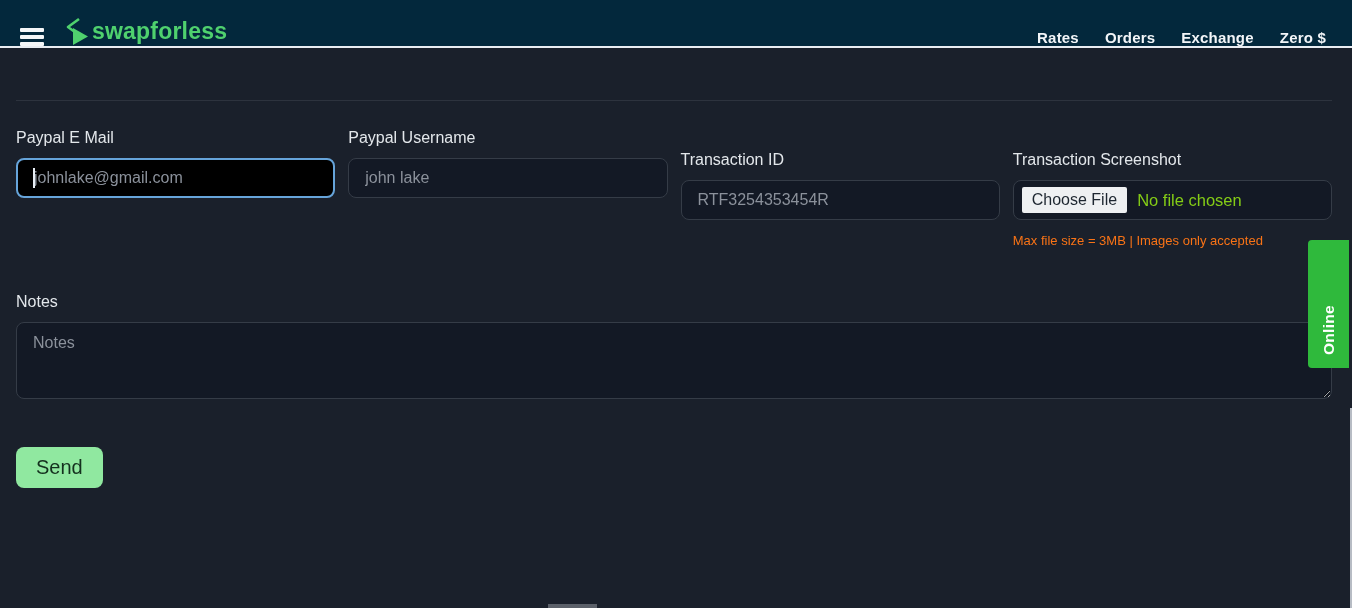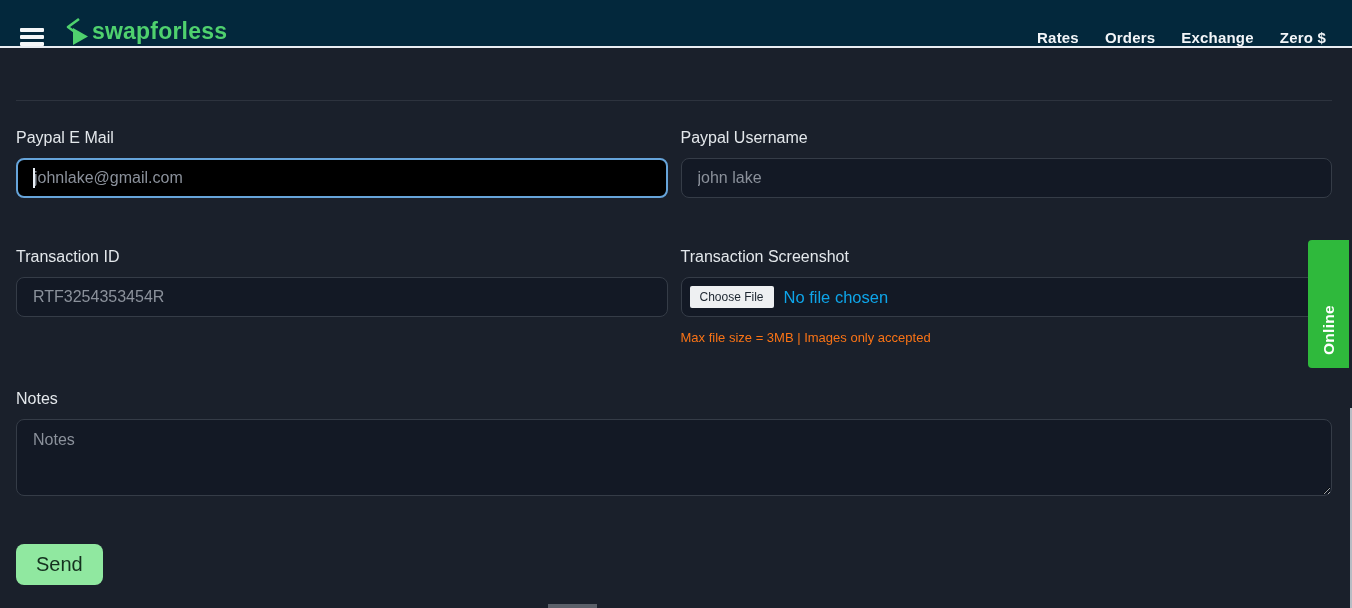--- a/index.html
+++ b/index.html
@@ -46,21 +46,21 @@
 
   
   .page { padding: 0 20px 0 16px; position: relative; }
   .divider {
     border: none;
     border-top: 1px solid #2d333e;
     margin-top: 52px;
   }
   .grid {
     display: grid;
-    grid-template-columns: 1fr 1fr;
+    grid-template-columns: 1fr 1fr 1fr 1fr;
     column-gap: 13px;
   }
   .field-label {
     display: block;
     color: #e3e7eb;
     font-size: 16px;
     margin: 28px 0 11px 0;
   }
   .row2 .field-label { margin-top: 50px; }
   .text-input {
@@ -95,29 +95,29 @@
     border: 1px solid #353c47;
     border-radius: 8px;
     display: flex; align-items: center;
     padding: 0 0 0 8px;
     cursor: pointer;
     overflow: hidden;
   }
   .choose-file-btn {
     background: #eef0f2;
     color: #1d2630;
-    font-size: 12px;
+    font-size: 16px;
     padding: 4px 10px;
     border-radius: 2px;
     border: none;
     cursor: pointer;
     white-space: nowrap;
     font-family: "Liberation Sans", sans-serif;
   }
-  .file-status { color: #0ea5e9; font-size: 16.5px; margin-left: 10px; white-space: nowrap; }
+  .file-status { color: #84cc16; font-size: 16.5px; margin-left: 10px; white-space: nowrap; }
   .helper-text { color: #f97316; font-size: 13px; margin-top: 13px; }
 
   
   .notes-field { margin-top: 45px; }
   .notes-field .field-label { margin: 0 0 11px 0; }
   .notes-area {
     width: 100%;
     height: 77px;
     background: #131925;
     border: 1px solid #353c47;

